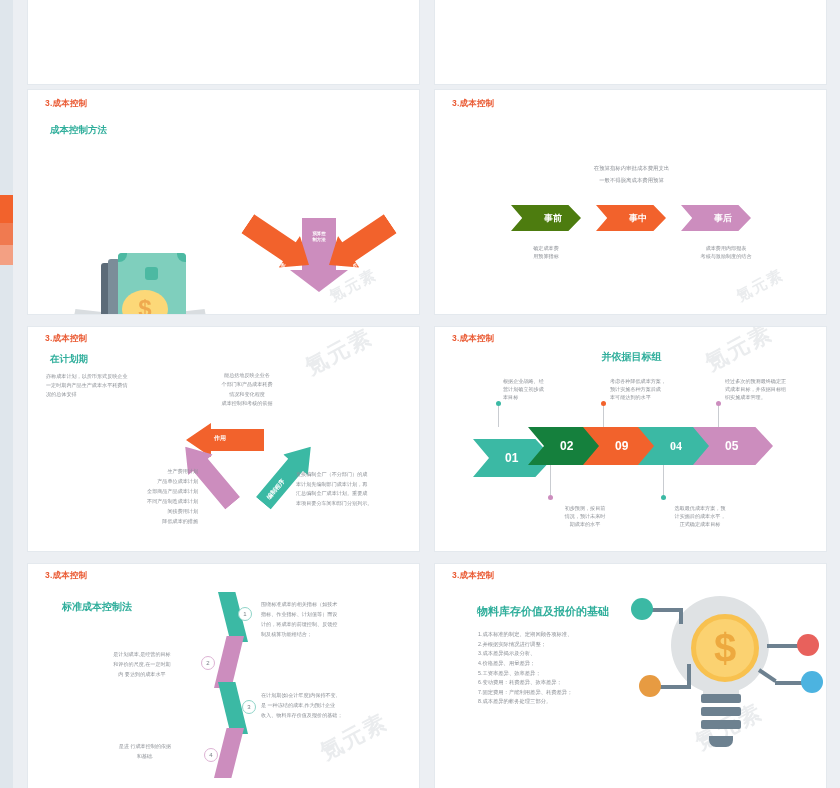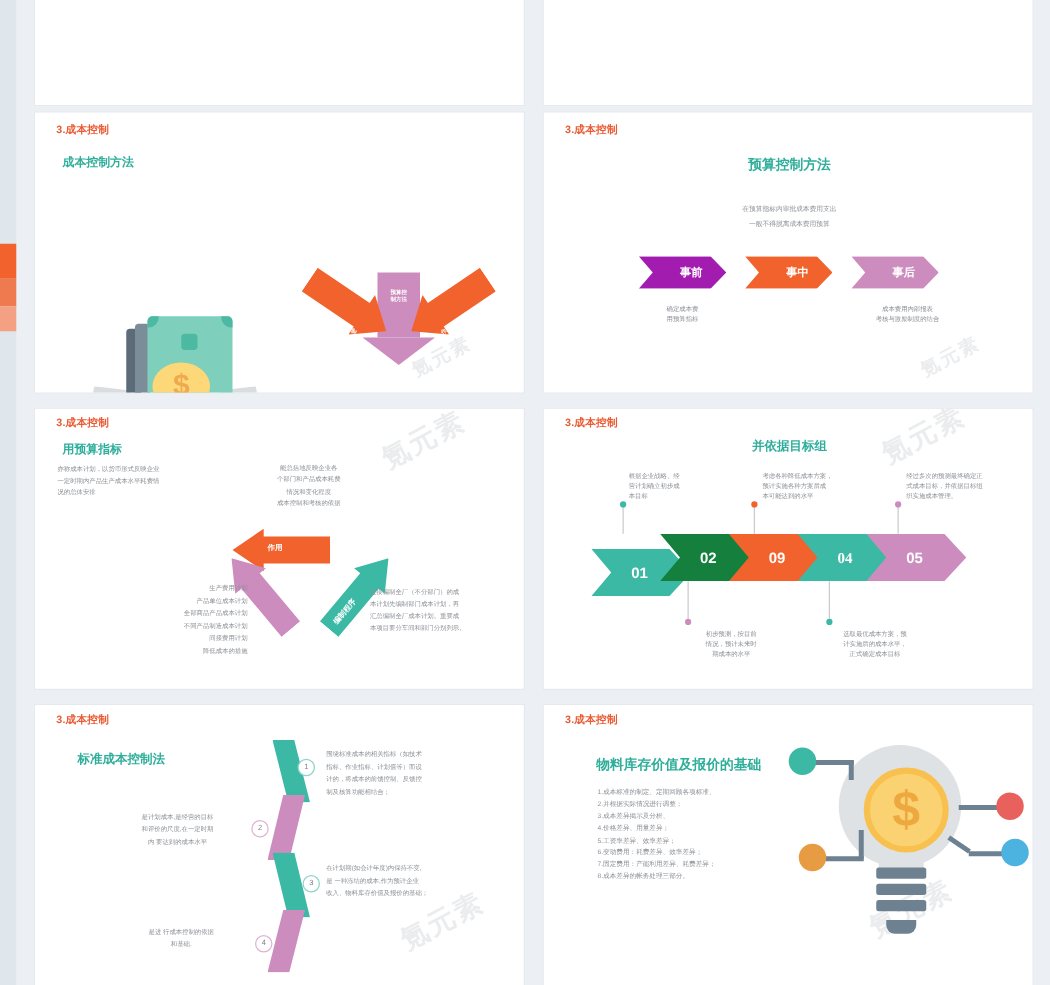--- a/index.html
+++ b/index.html
@@ -176,25 +176,24 @@
 法</div>
 
         </div>
       </div>
     </div>
 
     <div class="slide" style="left:421px; top:89px; width:393px; height:226px;">
       <div class="inner">
         <div class="wm sm" style="left:300px; top:186px;">氪元素</div>
         <div class="sec-title" style="left:17px; top:8px;">3.成本控制</div>
-        <div class="slide-head" style="left:0; top:34px; width:393px; text-align:center; font-size:11px;">预算控制方法</div>
         <div class="body-txt" style="left:0; top:74px; width:393px; text-align:center; font-size:5.4px;">在预算指标内审批成本费用支出</div>
         <div class="body-txt" style="left:0; top:86px; width:393px; text-align:center; font-size:5.4px;">一般不得脱离成本费用预算</div>
 
-        <div class="chev" style="left:76px; top:115px; width:70px; background:#a21caf;
+        <div class="chev" style="left:76px; top:115px; width:70px; background:#4d7c0f;
              clip-path:polygon(0 0, 82% 0, 100% 50%, 82% 100%, 0 100%, 16% 50%);">
           <span>事前</span>
         </div>
         <div class="chev" style="left:161px; top:115px; width:70px; background:#f2622c;
              clip-path:polygon(0 0, 82% 0, 100% 50%, 82% 100%, 0 100%, 16% 50%);">
           <span>事中</span>
         </div>
         <div class="chev" style="left:246px; top:115px; width:70px; background:#cc8dbe;
              clip-path:polygon(0 0, 82% 0, 100% 50%, 82% 100%, 0 100%, 16% 50%);">
           <span>事后</span>
@@ -204,21 +203,21 @@
 用预算指标</div>
         <div class="body-txt" style="left:236px; top:155px; width:110px; text-align:center; white-space:pre-line;">成本费用内部报表
 考核与激励制度的结合</div>
       </div>
     </div>
 
     <div class="slide" style="left:14px; top:326px; width:393px; height:226px;">
       <div class="inner">
         <div class="wm" style="left:275px; top:10px;">氪元素</div>
         <div class="sec-title" style="left:17px; top:6px;">3.成本控制</div>
-        <div class="slide-head" style="left:22px; top:26px; font-size:9.5px;">用预算指标</div>
+        <div class="slide-head" style="left:22px; top:26px; font-size:9.5px;">在计划期</div>
 
         <div class="body-txt" style="left:18px; top:45px; width:130px; white-space:pre-line; line-height:1.75;">亦称成本计划，以货币形式反映企业
 一定时期内产品生产成本水平耗费情
 况的总体安排</div>
 
         <div class="body-txt" style="left:160px; top:44px; width:118px; text-align:center; white-space:pre-line; line-height:1.85;">能总括地反映企业各
 个部门和产品成本耗费
 情况和变化程度
 成本控制和考核的依据</div>
 

